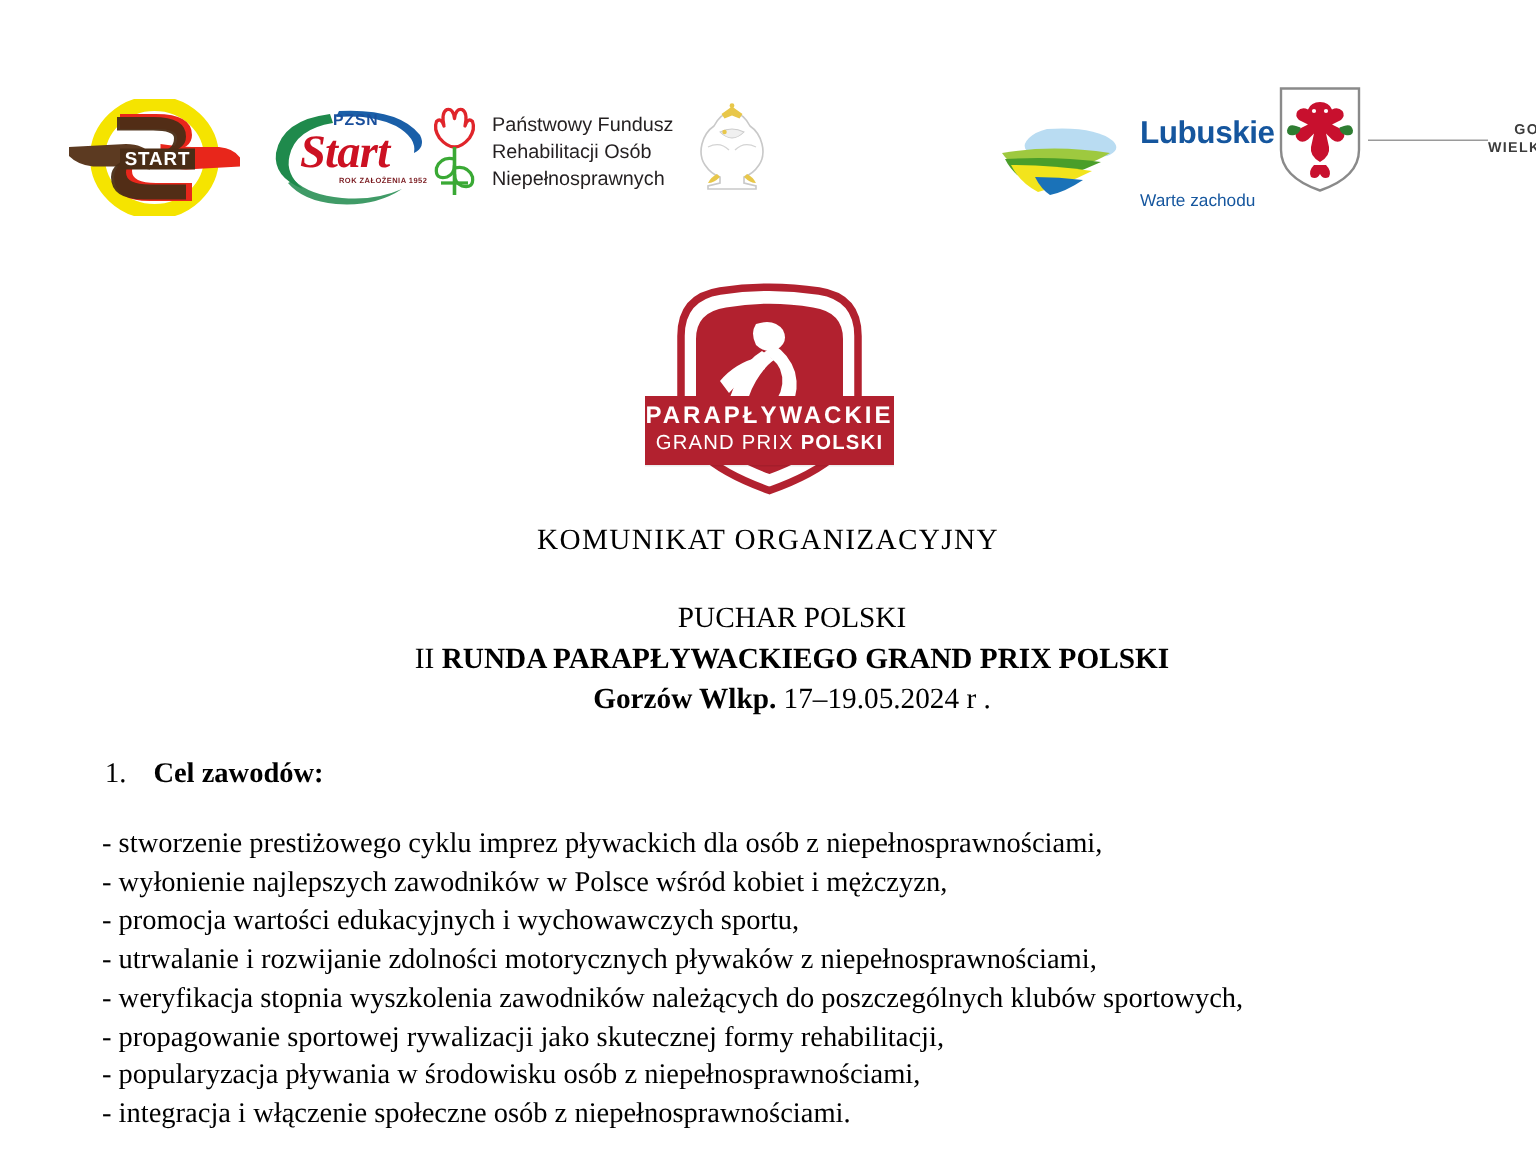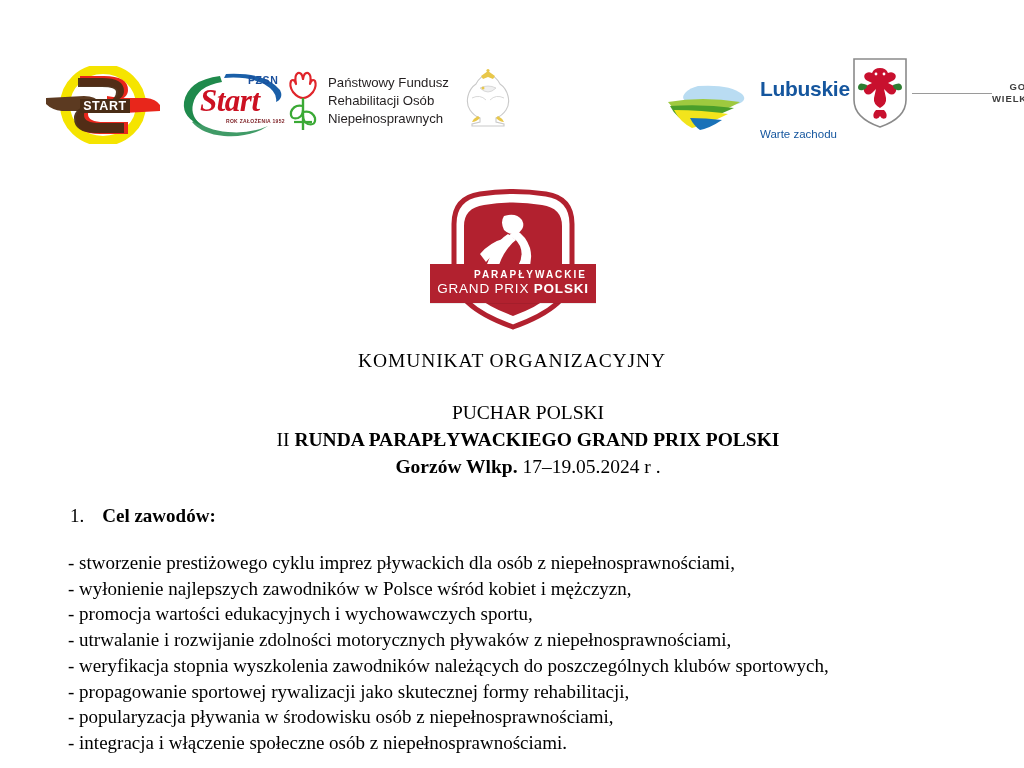--- a/index.html
+++ b/index.html
@@ -37,21 +37,20 @@
   .logo-pzsn { left: 180px; top: 16px; }
   .pzsn-wrap { position: relative; width: 108px; height: 72px; }
   .pzsn-label {
     position: absolute;
     left: 42px; top: 6px;
     font-family: "Liberation Sans", sans-serif;
     font-size: 10.5px;
     font-weight: bold;
     letter-spacing: 0.6px;
     color: #1a4f9c;
-    padding-left: 26px;
   }
   .pzsn-start {
     position: absolute;
     left: 20px; top: 15px;
     font-family: "Liberation Serif", serif;
     font-size: 31px;
     font-weight: bold;
     font-style: italic;
     color: #cc1122;
     letter-spacing: -0.5px;
@@ -143,26 +142,25 @@
     left: -16px;
     top: 76px;
     width: 166px;
     background: #b2212f;
     padding: 6px 0 7px 0;
     text-align: center;
     box-shadow: 0 1px 0 rgba(0,0,0,.08);
   }
   .gp-line1 {
     font-family: "Liberation Sans", sans-serif;
-    font-size: 10px;
+    font-size: 16px;
     font-weight: bold;
     letter-spacing: 2.0px;
     color: #ffffff;
     line-height: 1.05;
-    padding-left: 35px;
   }
   .gp-line2 {
     font-family: "Liberation Sans", sans-serif;
     font-size: 13.5px;
     letter-spacing: 0.8px;
     color: #ffffff;
     line-height: 1.1;
     margin-top: 1px;
   }
   .gp-line2 b { font-weight: bold; }

